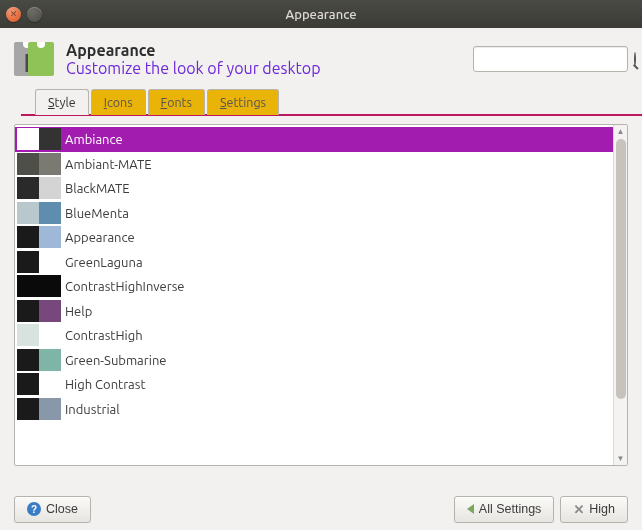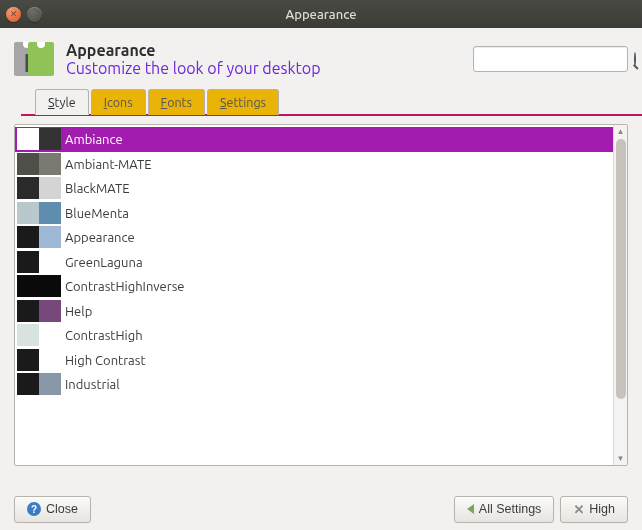--- a/index.html
+++ b/index.html
@@ -203,20 +203,27 @@
           <div class="sw" style="background: rgb(119, 72, 123);"></div>
         </div>
         <span>Help</span>
       </div>
       <div class="row">
         <div class="swatches">
           <div class="sw" style="background: rgb(216, 227, 223);"></div>
           <div class="sw" style="background: rgb(255, 255, 255);"></div>
         </div>
         <span>ContrastHigh</span>
+      </div>
+      <div class="row">
+        <div class="swatches">
+          <div class="sw" style="background: rgb(26, 26, 26);"></div>
+          <div class="sw" style="background: rgb(127, 181, 166);"></div>
+        </div>
+        <span>Green-Submarine</span>
       </div>
       <div class="row">
         <div class="swatches">
           <div class="sw" style="background: rgb(26, 26, 26);"></div>
           <div class="sw" style="background: rgb(255, 255, 255);"></div>
         </div>
         <span>High Contrast</span>
       </div>
       <div class="row">
         <div class="swatches">

